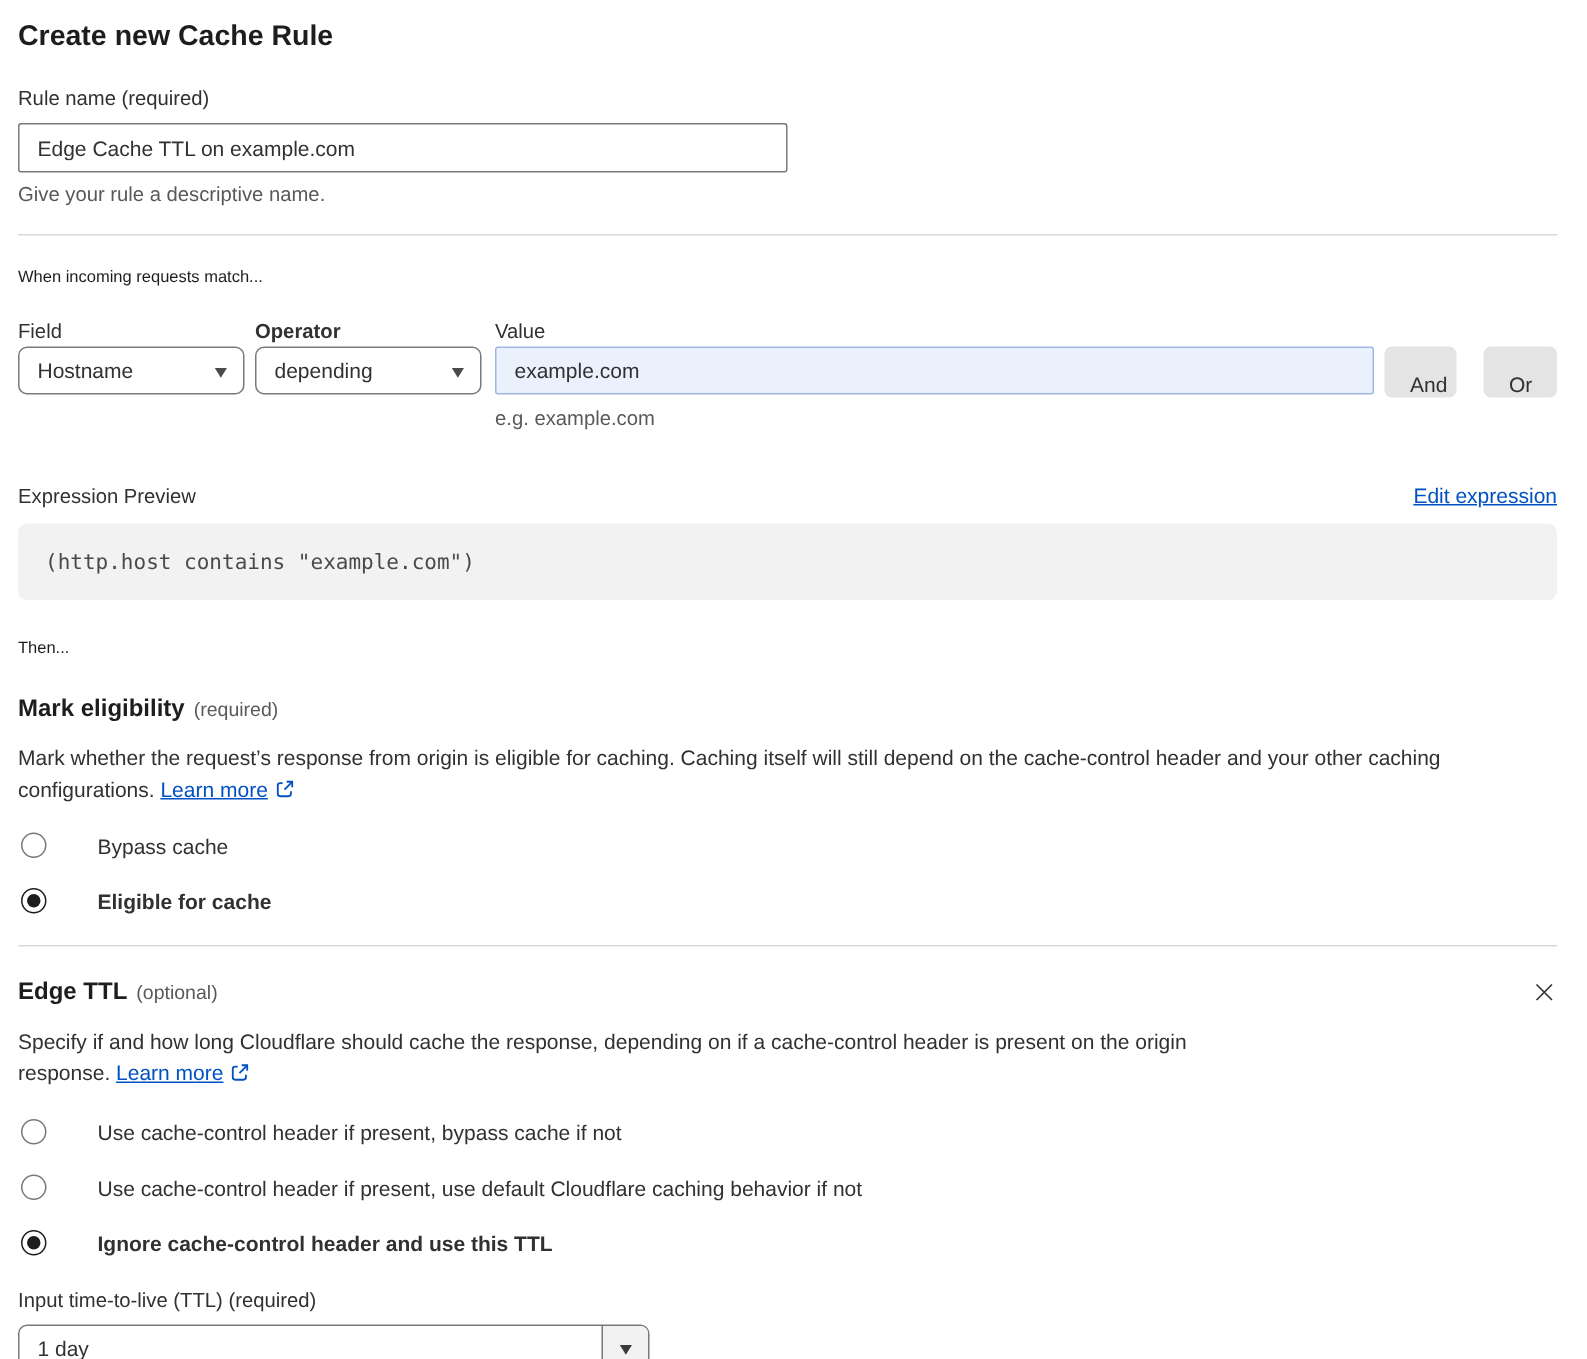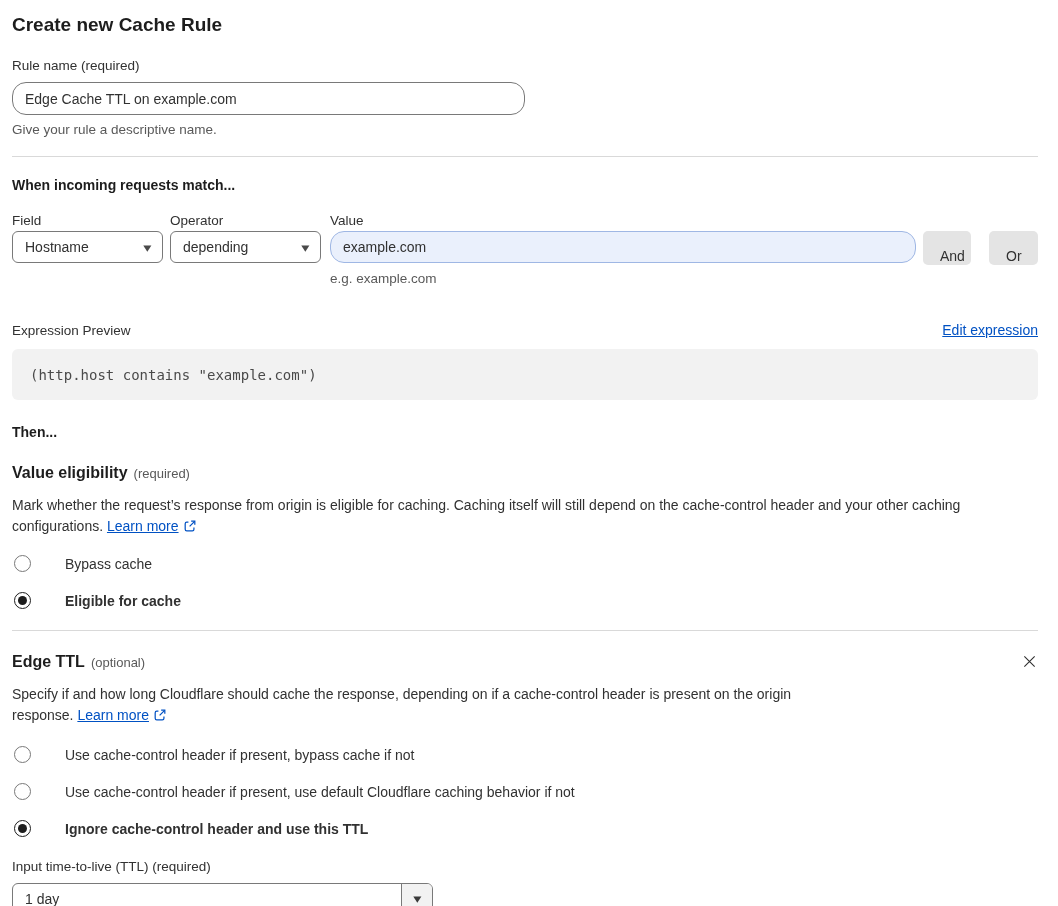--- a/index.html
+++ b/index.html
@@ -23,21 +23,21 @@
   .field-label{
     font-size:13.5px;
     color:#313131;
     line-height:16px;
     display:block;
   }
   .text-input{
     box-sizing:border-box;
     height:33px;
     border:1px solid #797979;
-    border-radius:14px;
+    border-radius:2px;
     padding:0 12px;
     font-family:"Liberation Sans", sans-serif;
     font-size:14px;
     color:#313131;
     background:#ffffff;
     outline:none;
     display:block;
   }
   .rule-name-input{width:513px;margin-top:8px;}
   .helper-text{
@@ -46,30 +46,30 @@
     margin-top:7px;
     line-height:16px;
   }
   hr.divider{
     border:none;
     border-top:1px solid #d9d9d9;
     margin:18px 0 0 0;
     height:0;
   }
   h2.section-heading{
-    font-size:14px;
-    font-weight:700;
+    font-size:11px;
+    font-weight:400;
     color:#1d1d1d;
     margin:18px 0 0 0;
     line-height:20px;
   }
   
   .match-labels{display:flex;margin-top:18px;}
   .match-labels .lbl-field{width:158px;}
-  .match-labels .lbl-operator{width:160px;}
+  .match-labels .lbl-operator{width:160px;font-weight:bold;}
   .match-controls{display:flex;margin-top:2px;align-items:stretch;}
   .select-box{
     box-sizing:border-box;
     height:32px;
     border:1px solid #797979;
     border-radius:6px;
     background:#fff;
     display:flex;
     align-items:center;
     justify-content:space-between;
@@ -293,21 +293,21 @@
   </div>
 
   <div class="expr-box">
     <code class="expr-code">(http.host contains "example.com")</code>
   </div>
 
   <h2 class="section-heading then-heading">Then...</h2>
 
   <div class="subsection">
     <div>
-      <h3 class="sub-heading">Value eligibility</h3><span class="badge">(required)</span>
+      <h3 class="sub-heading">Mark eligibility</h3><span class="badge">(required)</span>
     </div>
     <div class="description desc-cache">
       <span>Mark whether the request’s response from origin is eligible for caching. Caching itself will still depend on the cache-control header and your other caching configurations.</span>
       <a class="learn-link">Learn more</a><span class="ext-icon"><svg width="14" height="14" viewBox="0 0 16 16">
             <path d="M6.2 3.5H4.3c-1 0-1.8.8-1.8 1.8v6.4c0 1 .8 1.8 1.8 1.8h6.4c1 0 1.8-.8 1.8-1.8V9.8" fill="none" stroke="#0051c3" stroke-width="1.4"></path>
             <path d="M9.3 2.5h4.2v4.2" fill="none" stroke="#0051c3" stroke-width="1.4"></path>
             <path d="M13.3 2.7L7.6 8.4" fill="none" stroke="#0051c3" stroke-width="1.4"></path>
           </svg></span>
     </div>
     <div class="radio-group">

